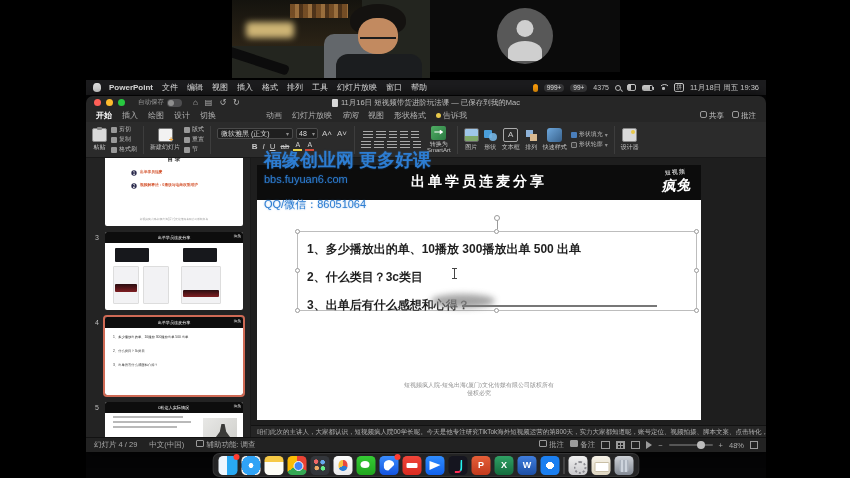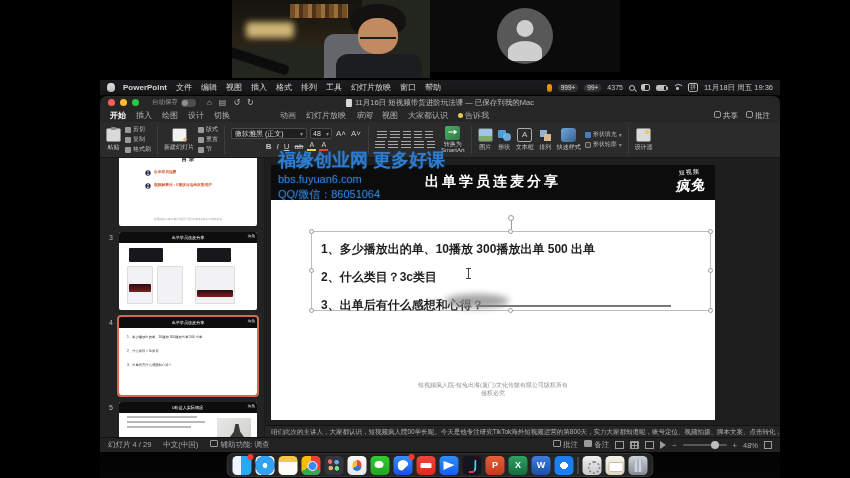--- a/index.html
+++ b/index.html
@@ -16,21 +16,21 @@
   .cl-face{position:absolute;left:126px;top:18px;width:40px;height:36px;background:#c28a60;border-radius:46%;}
   .cl-glasses{position:absolute;left:128px;top:32px;width:36px;height:7px;border-bottom:2px solid #1c1c1c;}
   .cl-body{position:absolute;left:104px;top:54px;width:86px;height:26px;background:#1b1d1f;border-radius:12px 12px 0 0;}
   .cl-mic{position:absolute;left:-6px;top:56px;width:64px;height:10px;background:#0c0c0c;transform:rotate(18deg);border-radius:4px;}
   .cam-right{position:absolute;left:430px;top:0;width:190px;height:72px;background:#0b0b0b;}
   .avatar-wrap{position:absolute;left:50%;top:50%;transform:translate(-50%,-50%);width:56px;height:56px;border-radius:50%;background:#585858;overflow:hidden;}
   .avatar-head{position:absolute;left:50%;top:12px;transform:translateX(-50%);width:17px;height:17px;border-radius:50%;background:#cfcfcf;}
   .avatar-shoulders{position:absolute;left:50%;top:33px;transform:translateX(-50%);width:34px;height:20px;border-radius:50% 50% 0 0;background:#cfcfcf;}
 
   
-  #screen{position:absolute;left:100px;top:80px;width:680px;height:398px;background:#050506;}
+  #screen{position:absolute;left:86px;top:80px;width:680px;height:398px;background:#050506;}
 
   
   #menubar{position:absolute;left:0;top:0;width:680px;height:15px;background:#1c1c1e;display:flex;align-items:center;padding:0 7px;color:#e6e6e6;font-size:8px;white-space:nowrap;}
   .apple{width:8px;height:9px;background:#dedede;border-radius:40% 40% 46% 46%/50% 50% 42% 42%;margin-right:8px;flex:0 0 auto;}
   .mb-menus{display:flex;gap:9px;align-items:center;}
   .mb-app{font-weight:bold;}
   .mb-right{margin-left:auto;display:flex;gap:6px;align-items:center;color:#d8d8d8;}
   .mic-ic{width:5px;height:8px;background:#ff9f0a;border-radius:3px;position:relative;}
   .pill{background:#3a3a3c;border-radius:5px;padding:0 3px;font-size:6.5px;line-height:8px;color:#eee;}
   .mb-num{font-size:7px;}
@@ -149,21 +149,21 @@
   #ibeam{position:absolute;left:197px;top:103px;width:1px;height:11px;background:#444;}
   #ibeam::before,#ibeam::after{content:"";position:absolute;left:-2px;width:5px;height:1px;background:#444;}
   #ibeam::before{top:0}#ibeam::after{bottom:0}
   #slide-foot{position:absolute;left:0;top:216px;width:100%;text-align:center;color:#8f8f8f;font-size:6px;line-height:8px;}
   #notesbar{position:absolute;left:0;top:267px;width:515px;height:12px;background:#252525;border-top:1px solid #121212;color:#b2b2b2;font-size:6.5px;line-height:11px;padding:0 6px;white-space:nowrap;overflow:hidden;}
 
   
   #watermark{position:absolute;left:178px;top:68px;z-index:60;color:#2d7dd2;text-shadow:0 0 2px rgba(45,125,210,.45);pointer-events:none;}
   #watermark .w1{font-size:18px;font-weight:bold;}
   #watermark .w2{font-size:11px;margin-top:1px;}
-  #watermark .w3{font-size:11px;margin-top:2px;}
+  #watermark .w3{font-size:11px;margin-top:12px;}
 
   
   #statusbar{position:absolute;left:0;top:341px;width:100%;height:15px;background:#222;border-top:1px solid #121212;display:flex;align-items:center;padding:0 8px;color:#a9a9a9;font-size:7.5px;gap:12px;white-space:nowrap;}
   .sb-right{margin-left:auto;display:flex;align-items:center;gap:6px;}
   .sb-ic{width:8px;height:7px;border:1px solid #9a9a9a;border-radius:1px;display:inline-block;}
   .sb-ic.fill{background:#9a9a9a;}
   .viewbox{width:9px;height:8px;border:1px solid #9a9a9a;display:inline-block;}
   .viewbox.grid{background:linear-gradient(90deg,#9a9a9a 1px,transparent 1px),linear-gradient(#9a9a9a 1px,transparent 1px);background-size:3px 3px;}
   .viewbox.play{border:none;width:0;height:0;border-left:6px solid #9a9a9a;border-top:4px solid transparent;border-bottom:4px solid transparent;}
   .zoom-track{width:44px;height:2px;background:#575757;position:relative;border-radius:1px;}
@@ -297,21 +297,21 @@
         </span>
       <span class="tab active" style="order: 0;">开始</span>
           <span class="tab" style="order: 1;">插入</span>
           <span class="tab" style="order: 2;">绘图</span>
           <span class="tab" style="order: 3;">设计</span>
           <span class="tab" style="order: 4;">切换</span>
           <span class="tab" style="order: 5; margin-left: 40px;">动画</span>
           <span class="tab" style="order: 6;">幻灯片放映</span>
           <span class="tab" style="order: 7; font-style: italic;">审阅</span>
           <span class="tab" style="order: 8;">视图</span>
-          <span class="tab" style="order: 9;">大家都认识</span>
+          <span class="tab" style="order: 9;">形状格式</span>
         </div>
 
       <div id="ribbon">
         <div class="rgroup">
           <div class="bigbtn">
             <div class="bb-ic ic-paste"></div>
             <span>粘贴</span>
           </div>
           <div class="minicol">
             <div class="minirow">

